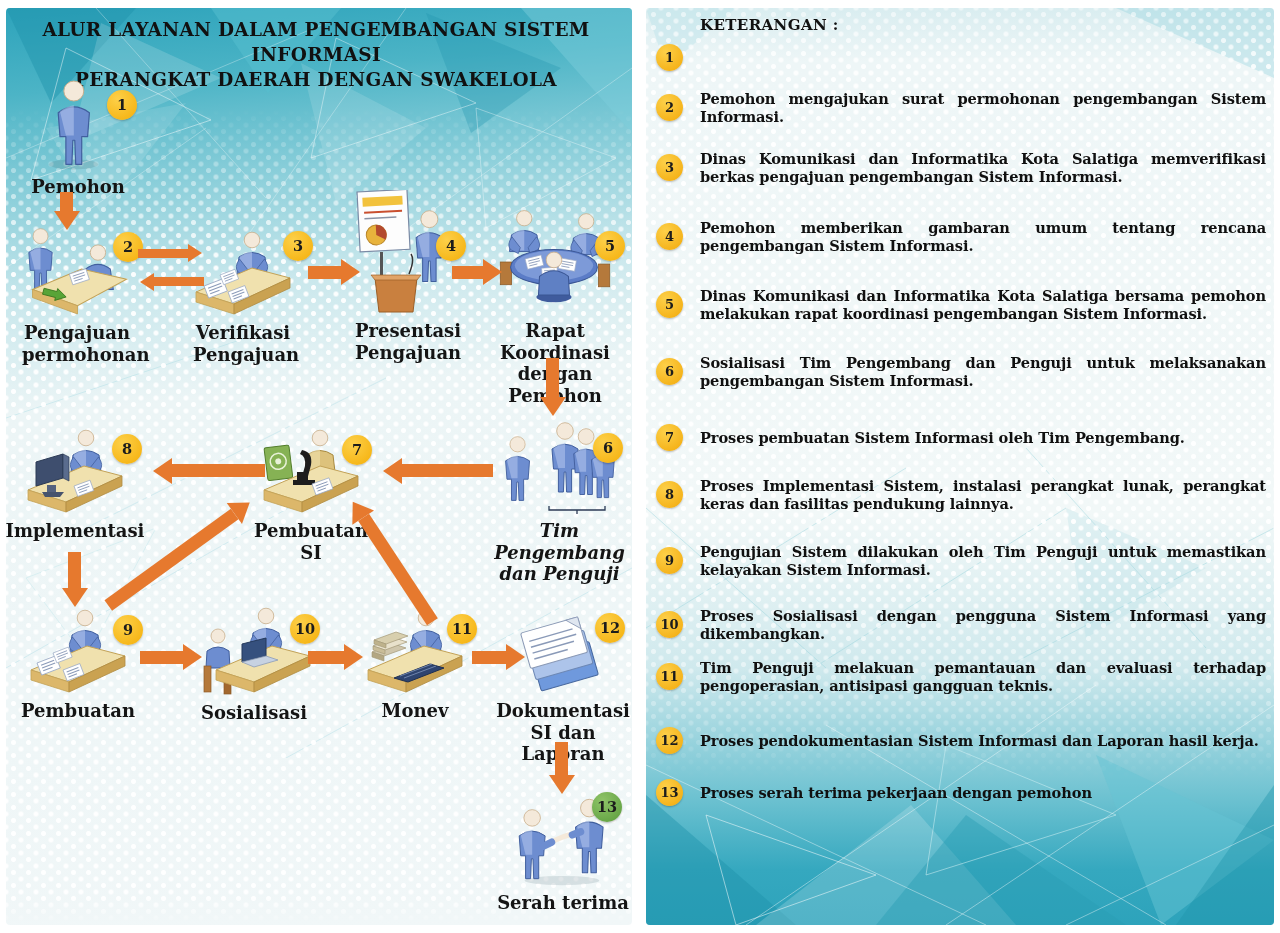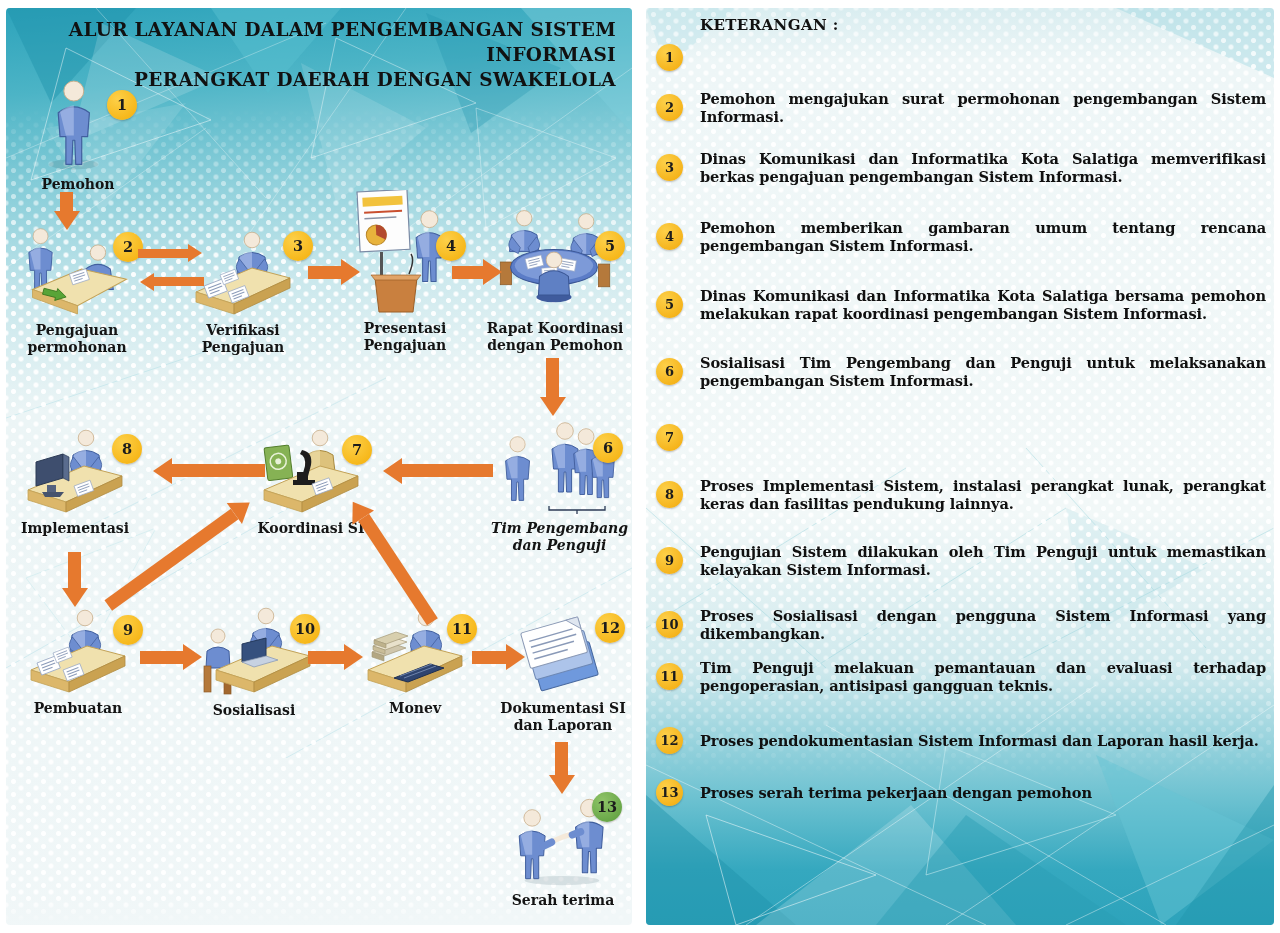--- a/index.html
+++ b/index.html
@@ -16,27 +16,27 @@
      background-image:radial-gradient(circle,rgba(255,255,255,.92) 2.1px,rgba(255,255,255,0) 3px),
                       radial-gradient(circle,rgba(255,255,255,.92) 2.1px,rgba(255,255,255,0) 3px);
      background-size:15px 13px;background-position:0 0,7.5px 6.5px;}
   .dots-l{ -webkit-mask-image:linear-gradient(180deg,transparent 0,transparent 11%,#000 28%,#000 97%,transparent 100%);
            mask-image:linear-gradient(180deg,transparent 0,transparent 11%,#000 28%,#000 97%,transparent 100%);}
   .dots-r{ -webkit-mask-image:linear-gradient(180deg,rgba(0,0,0,.55) 0,#000 8%,#000 60%,transparent 84%);
            mask-image:linear-gradient(180deg,rgba(0,0,0,.55) 0,#000 8%,#000 60%,transparent 84%);}
   .deco{position:absolute;pointer-events:none;}
 
   
-  .title{position:absolute;left:16px;top:18px;width:600px;text-align:right;
+  .title{position:absolute;left:16px;top:18px;width:600px;text-align:center;
      font-size:18.5px;font-weight:bold;color:#111;letter-spacing:.3px;line-height:1.35;}
 
   
   .step{position:absolute;display:flex;flex-direction:column;align-items:center;}
   .step .icon{position:relative;}
-  .lbl{margin-top:2px;text-align:center;font-size:14px;font-weight:bold;color:#141414;line-height:1.2;}
+  .lbl{margin-top:2px;text-align:center;font-size:18px;font-weight:bold;color:#141414;line-height:1.2;}
   .badge{position:absolute;width:30px;height:30px;border-radius:50%;
      background:radial-gradient(circle at 35% 30%,#fdd049,#f4ae08);
      color:#1c1c1c;font-weight:bold;font-size:14.5px;line-height:30px;text-align:center;
      box-shadow:0 1px 2px rgba(0,0,0,.25);}
   .badge.green{background:radial-gradient(circle at 35% 30%,#8fc468,#5a9b3b);}
 
   
   .arr{position:absolute;display:flex;align-items:center;height:26px;transform-origin:left center;}
   .arr .sh{flex:1;height:13px;background:#e6792e;}
   .arr .hd{width:0;height:0;border-top:13px solid transparent;border-bottom:13px solid transparent;border-left:19px solid #e6792e;}
@@ -252,21 +252,21 @@
         <use href="#g-desk" transform="translate(6,38)"></use>
         <g transform="translate(38,24)" fill="#1d1d1d">
           <path d="M8 0 q11 2 9 15 l-4 15 -6 0 4 -14 q1 -10 -5 -12 z"></path>
           <rect x="3" y="22" width="11" height="8"></rect>
           <rect x="-1" y="30" width="22" height="5"></rect>
         </g>
         <use href="#g-paper" transform="translate(56,58) rotate(-20) scale(.9)"></use>
       </svg>
     </div>
     <div class="badge" style="left:92px;top:9px;">7</div>
-    <div class="lbl">Koordinasi SI</div>
+    <div class="lbl">Pembuatan SI</div>
   </div>
 
   <div class="step" style="left:15px;top:426px;width:120px;">
     <div class="icon">
       <svg width="112" height="88" viewBox="0 0 110 88">
         <use href="#g-bust" transform="translate(50,4)"></use>
         <use href="#g-desk" transform="translate(6,38)"></use>
         <g transform="translate(16,28)">
           <polygon points="0,8 27,0 27,24 0,32" fill="#3e4e6e" stroke="#2b3a55" stroke-width="1"></polygon>
           <polygon points="27,0 33,3 33,27 27,24" fill="#5a6c8e" stroke="#2b3a55" stroke-width=".7"></polygon>
@@ -455,20 +455,21 @@
   <div class="lg-row" style="top:287px;">
     <div class="lg-badge">5</div>
     <div class="lg-text">Dinas Komunikasi dan Informatika Kota Salatiga bersama pemohon melakukan rapat koordinasi pengembangan Sistem Informasi.</div>
   </div>
   <div class="lg-row" style="top:354px;">
     <div class="lg-badge">6</div>
     <div class="lg-text">Sosialisasi Tim Pengembang dan Penguji untuk melaksanakan pengembangan Sistem Informasi.</div>
   </div>
   <div class="lg-row" style="top:424px;">
     <div class="lg-badge">7</div>
+    <div class="lg-text">Proses pembuatan Sistem Informasi oleh Tim Pengembang.</div>
   </div>
   <div class="lg-row" style="top:477px;">
     <div class="lg-badge">8</div>
     <div class="lg-text">Proses Implementasi Sistem, instalasi perangkat lunak, perangkat keras dan fasilitas pendukung lainnya.</div>
   </div>
   <div class="lg-row" style="top:543px;">
     <div class="lg-badge">9</div>
     <div class="lg-text">Pengujian Sistem dilakukan oleh Tim Penguji untuk memastikan kelayakan Sistem Informasi.</div>
   </div>
   <div class="lg-row" style="top:607px;">

